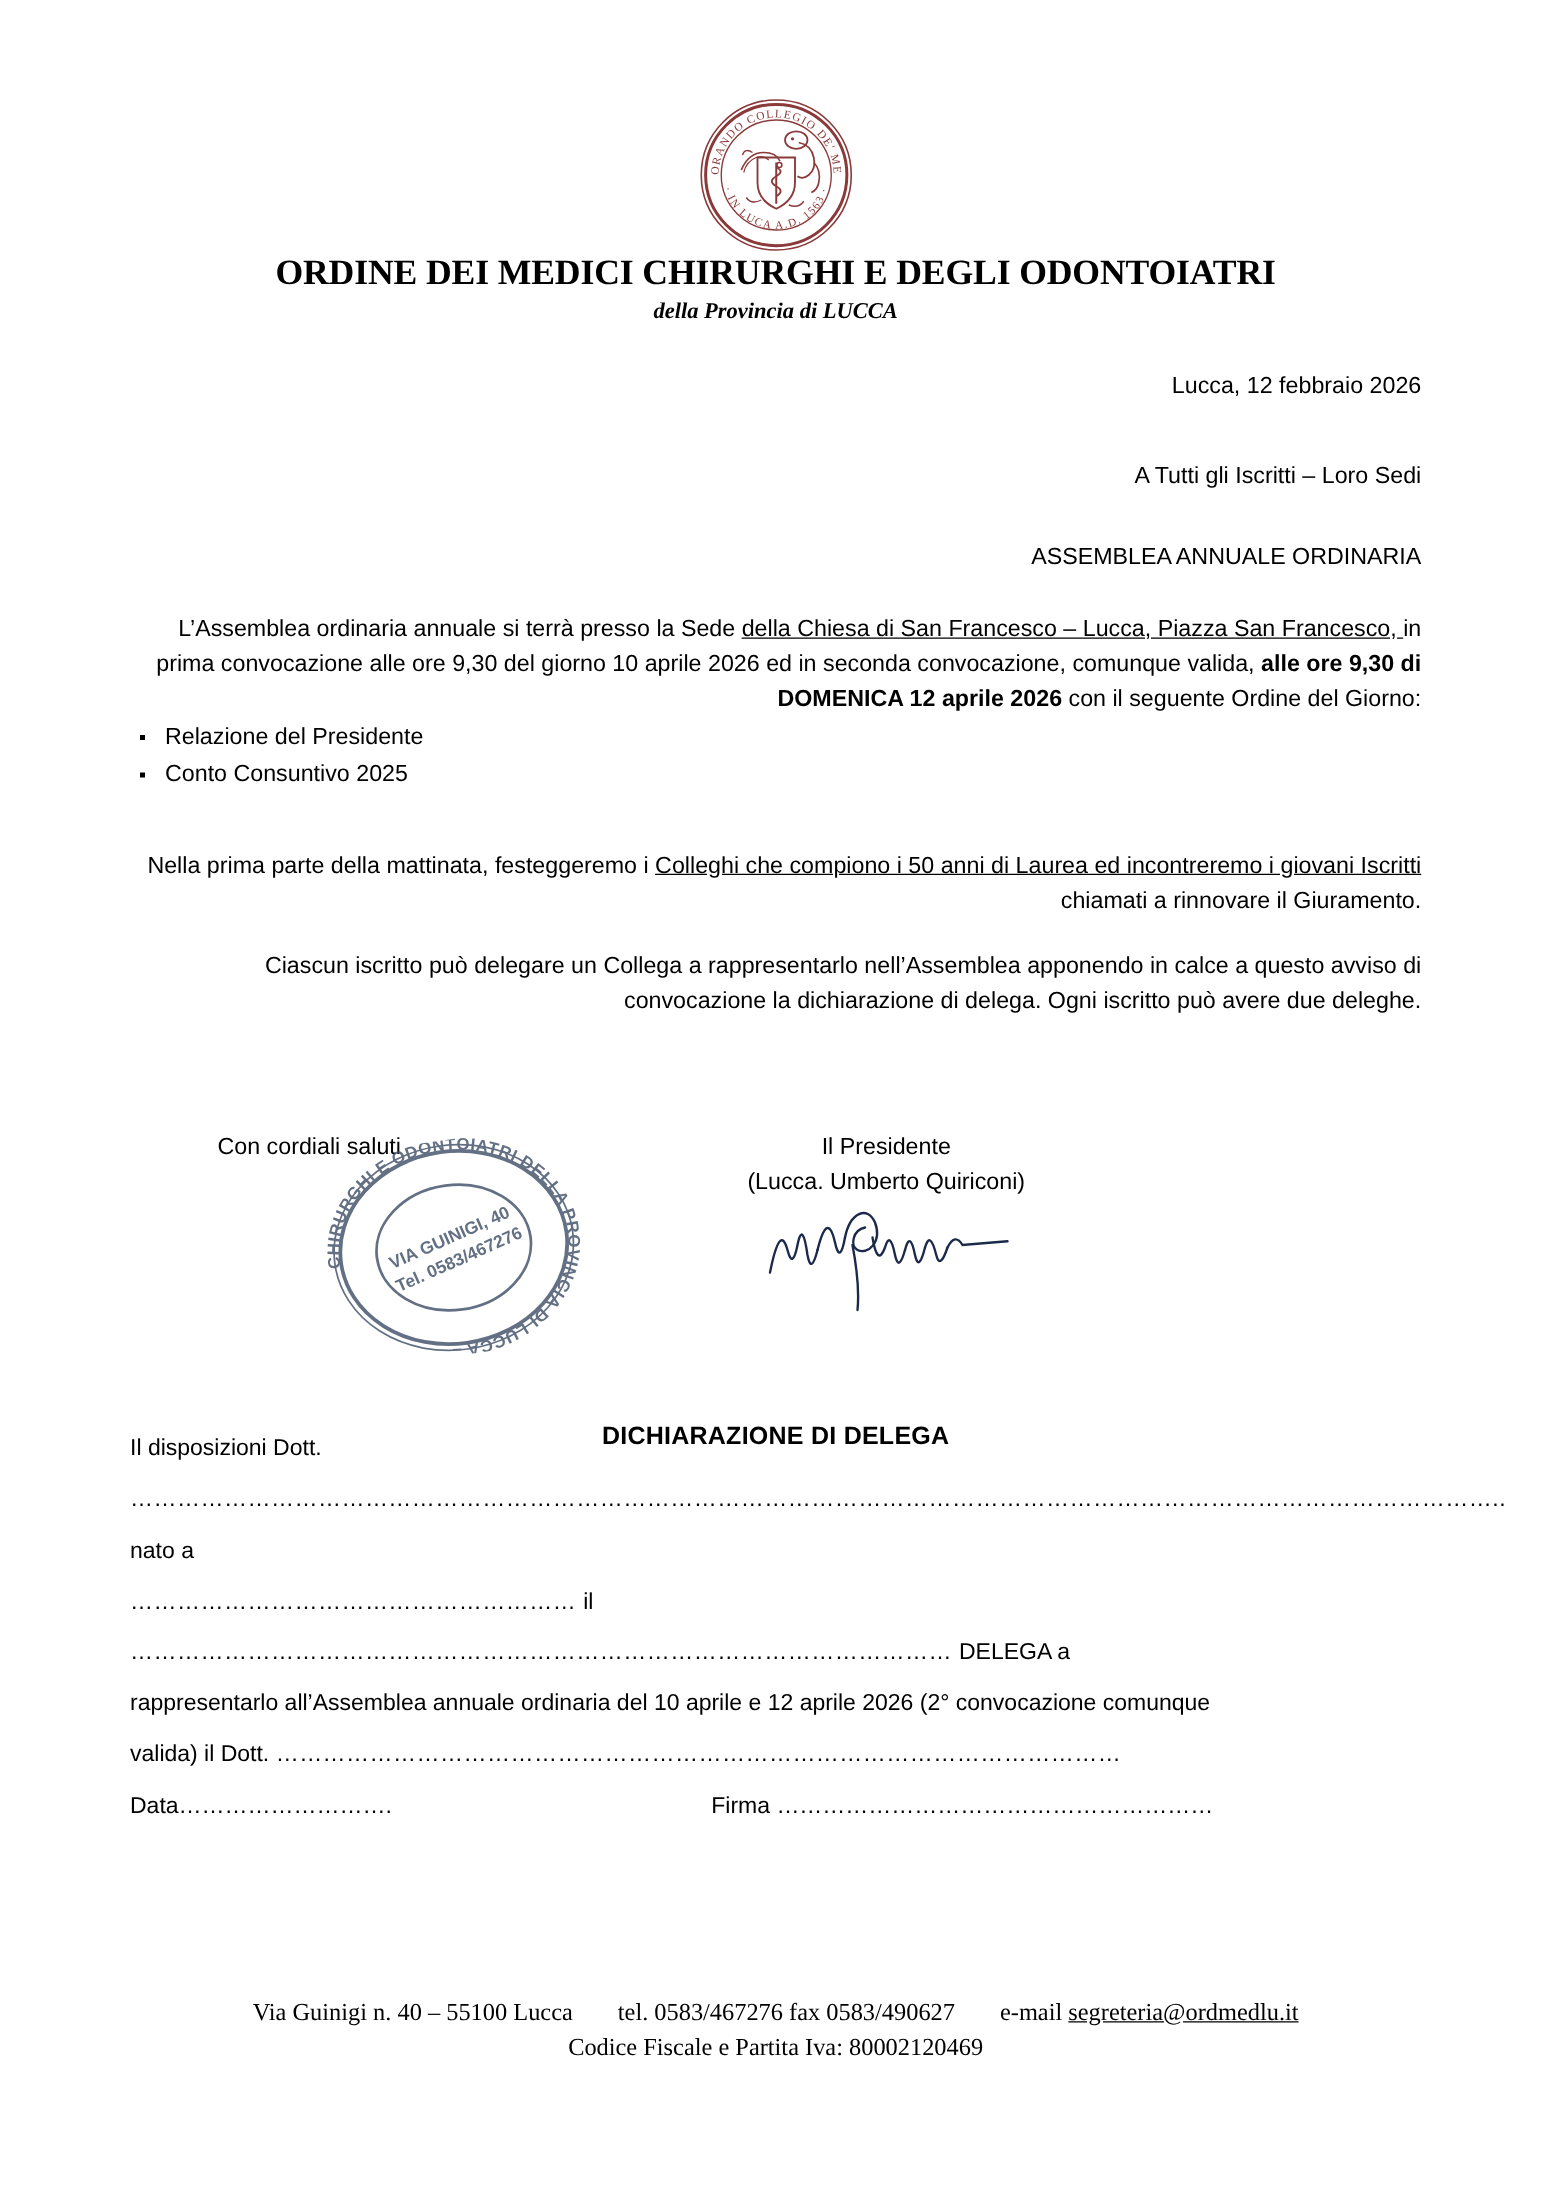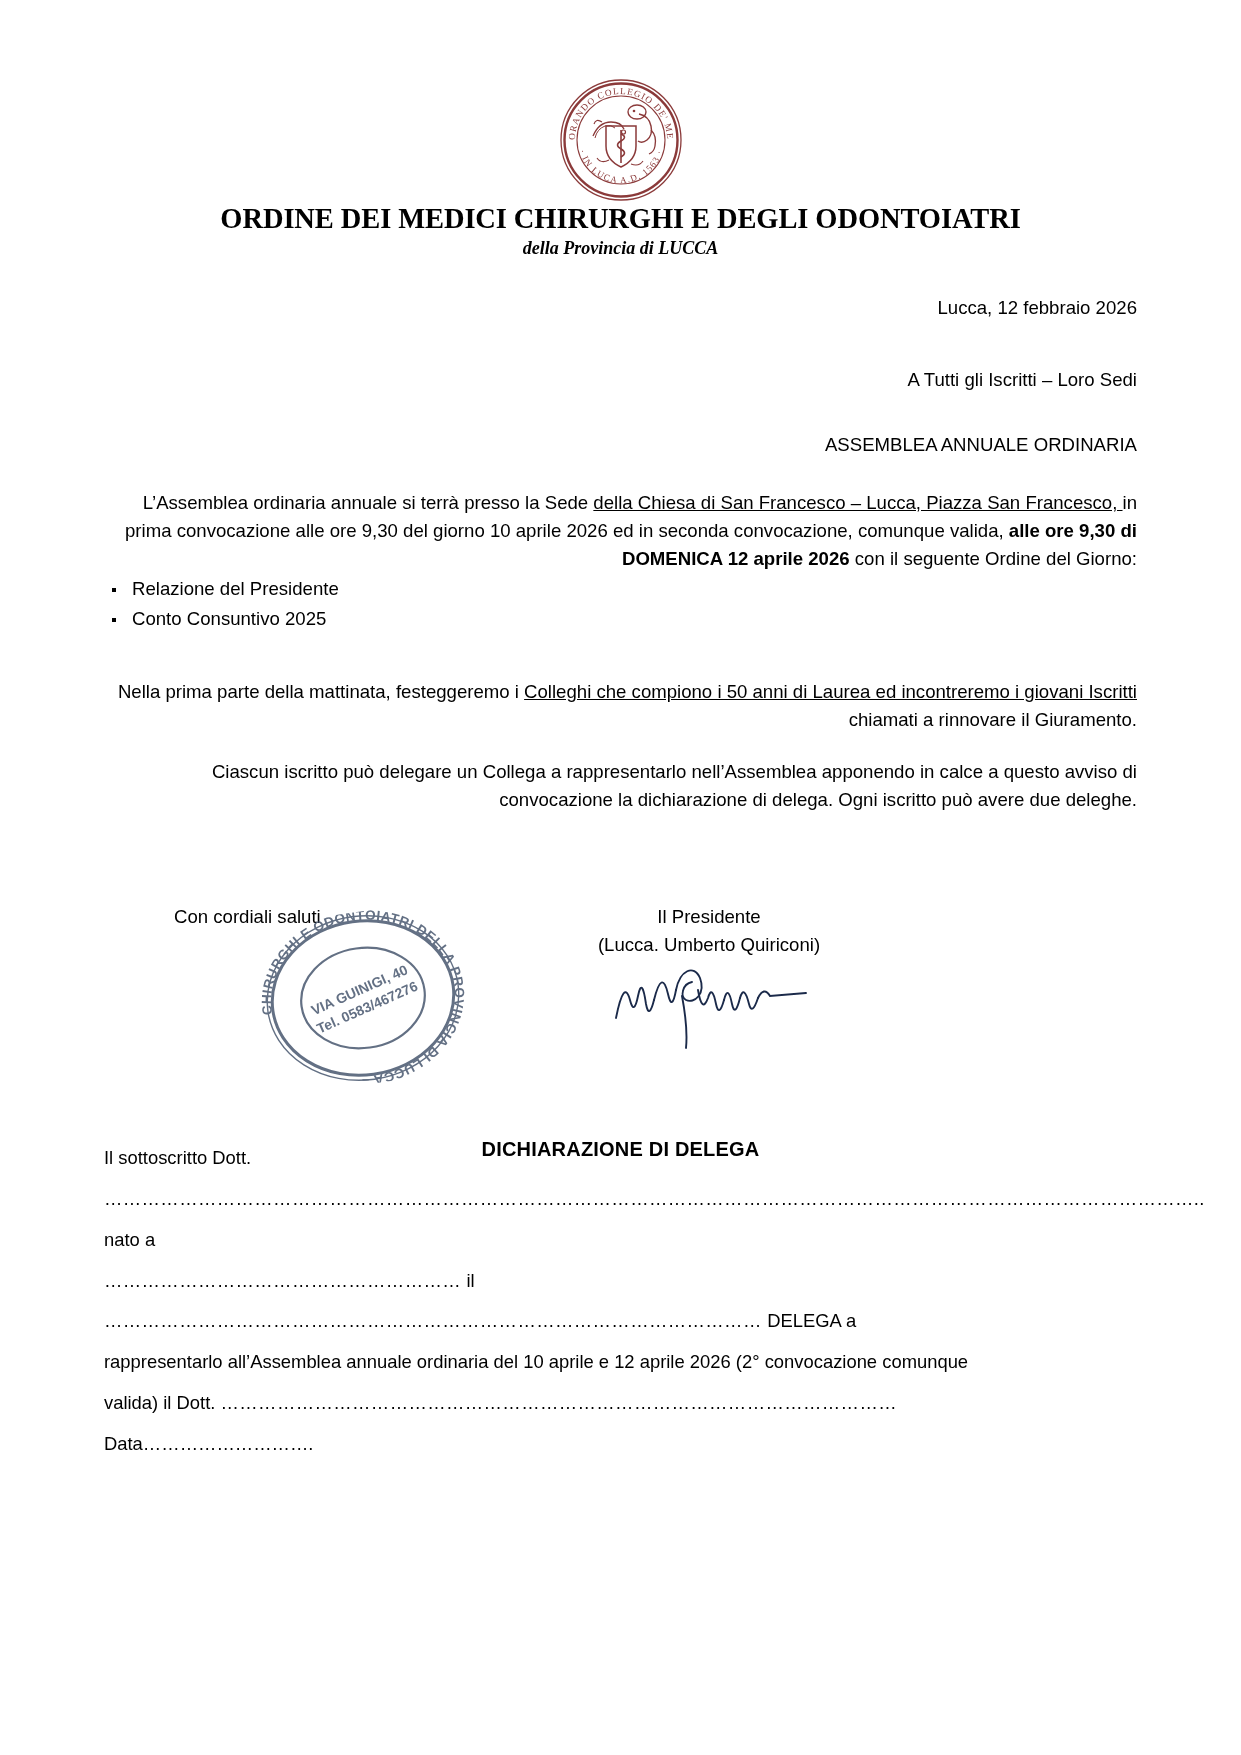--- a/index.html
+++ b/index.html
@@ -323,25 +323,29 @@
         <path d="M 114,40 Q 118,24 122,44 Q 125,58 130,38"></path>
         <path d="M 130,38 Q 134,24 139,44 Q 142,56 148,38"></path>
         <path d="M 148,38 Q 154,26 160,36 L 196,33"></path>
       </g>
     </svg>
   </div>
 
   <div class="delega-title">DICHIARAZIONE DI DELEGA</div>
 
   <div class="delega-form">
-    <p><span>Il sottoscritto Dott. </span><span class="dots">………………………………………………………………………………………………………………………………………………………….. </span><span>nato a</span></p>
+    <p><span>Il disposizioni Dott. </span><span class="dots">………………………………………………………………………………………………………………………………………………………….. </span><span>nato a</span></p>
 
     <p><span class="dots">………………………………………………… </span><span>il </span><span class="dots">…………………………………………………………………………………………… </span><span>DELEGA a</span></p>
 
     <p>rappresentarlo all’Assemblea annuale ordinaria del 10 aprile e 12 aprile  2026 (2° convocazione comunque</p>
 
     <p><span>valida) il Dott. </span><span class="dots">………………………………………………………………………………………………</span></p>
 
-    <p class="datarow"><span>Data……………………….</span></p>
-  </div>
-
+    <p class="datarow"><span>Data……………………….</span><span class="firma">Firma …………………………………………………</span></p>
+  </div>
+
+  <div class="footer">
+    <div class="f1"><span>Via Guinigi n. 40 – 55100 Lucca</span><span class="gap-a"></span><span>tel. 0583/467276  fax 0583/490627</span><span class="gap-b"></span><span>e-mail </span><span class="mail">segreteria@ordmedlu.it</span></div>
+    <div>Codice Fiscale e Partita Iva: 80002120469</div>
+  </div>
 
 </div>
 
 </body></html>

